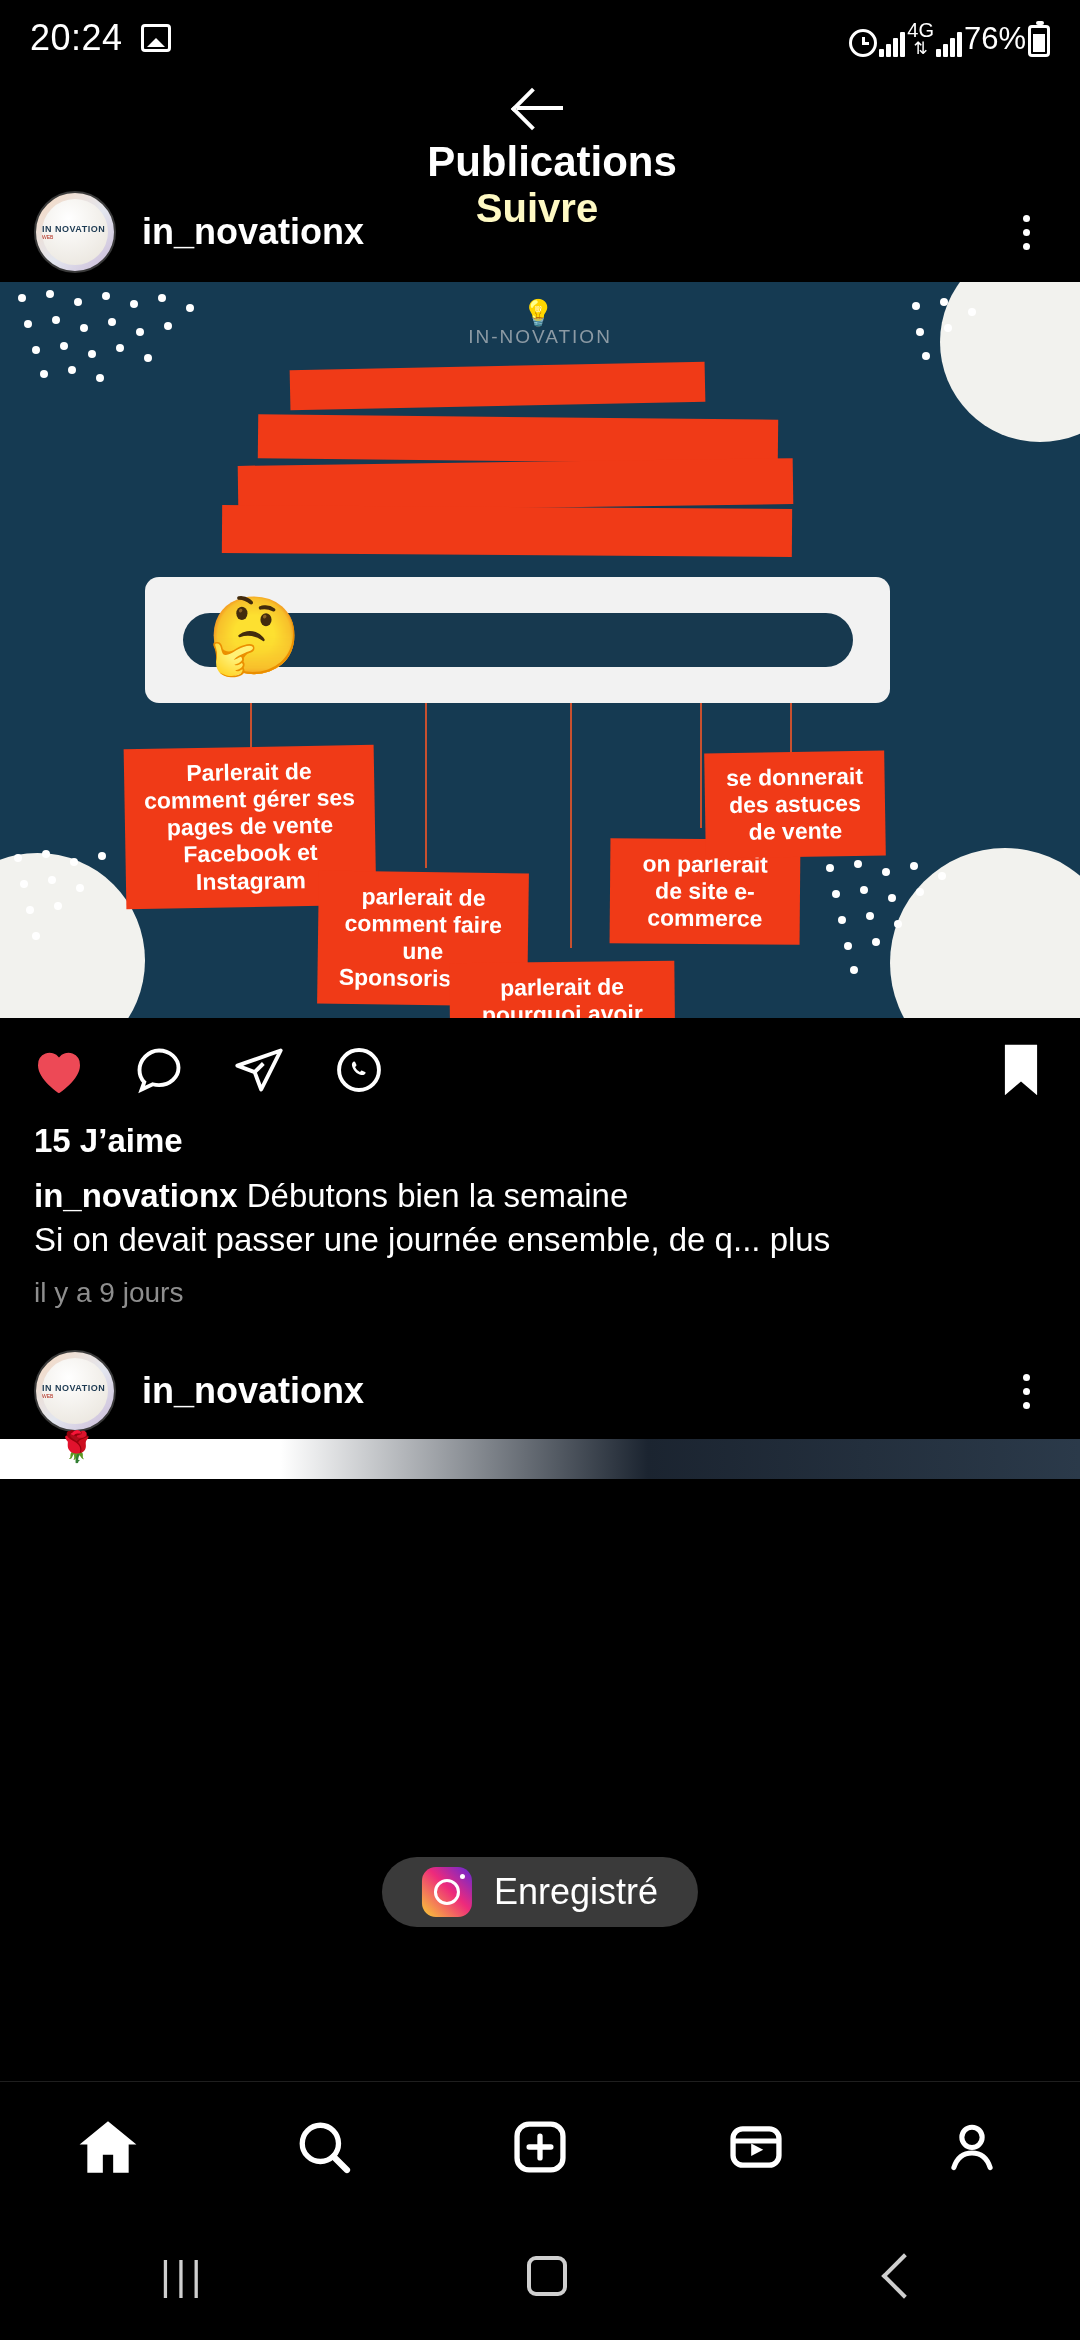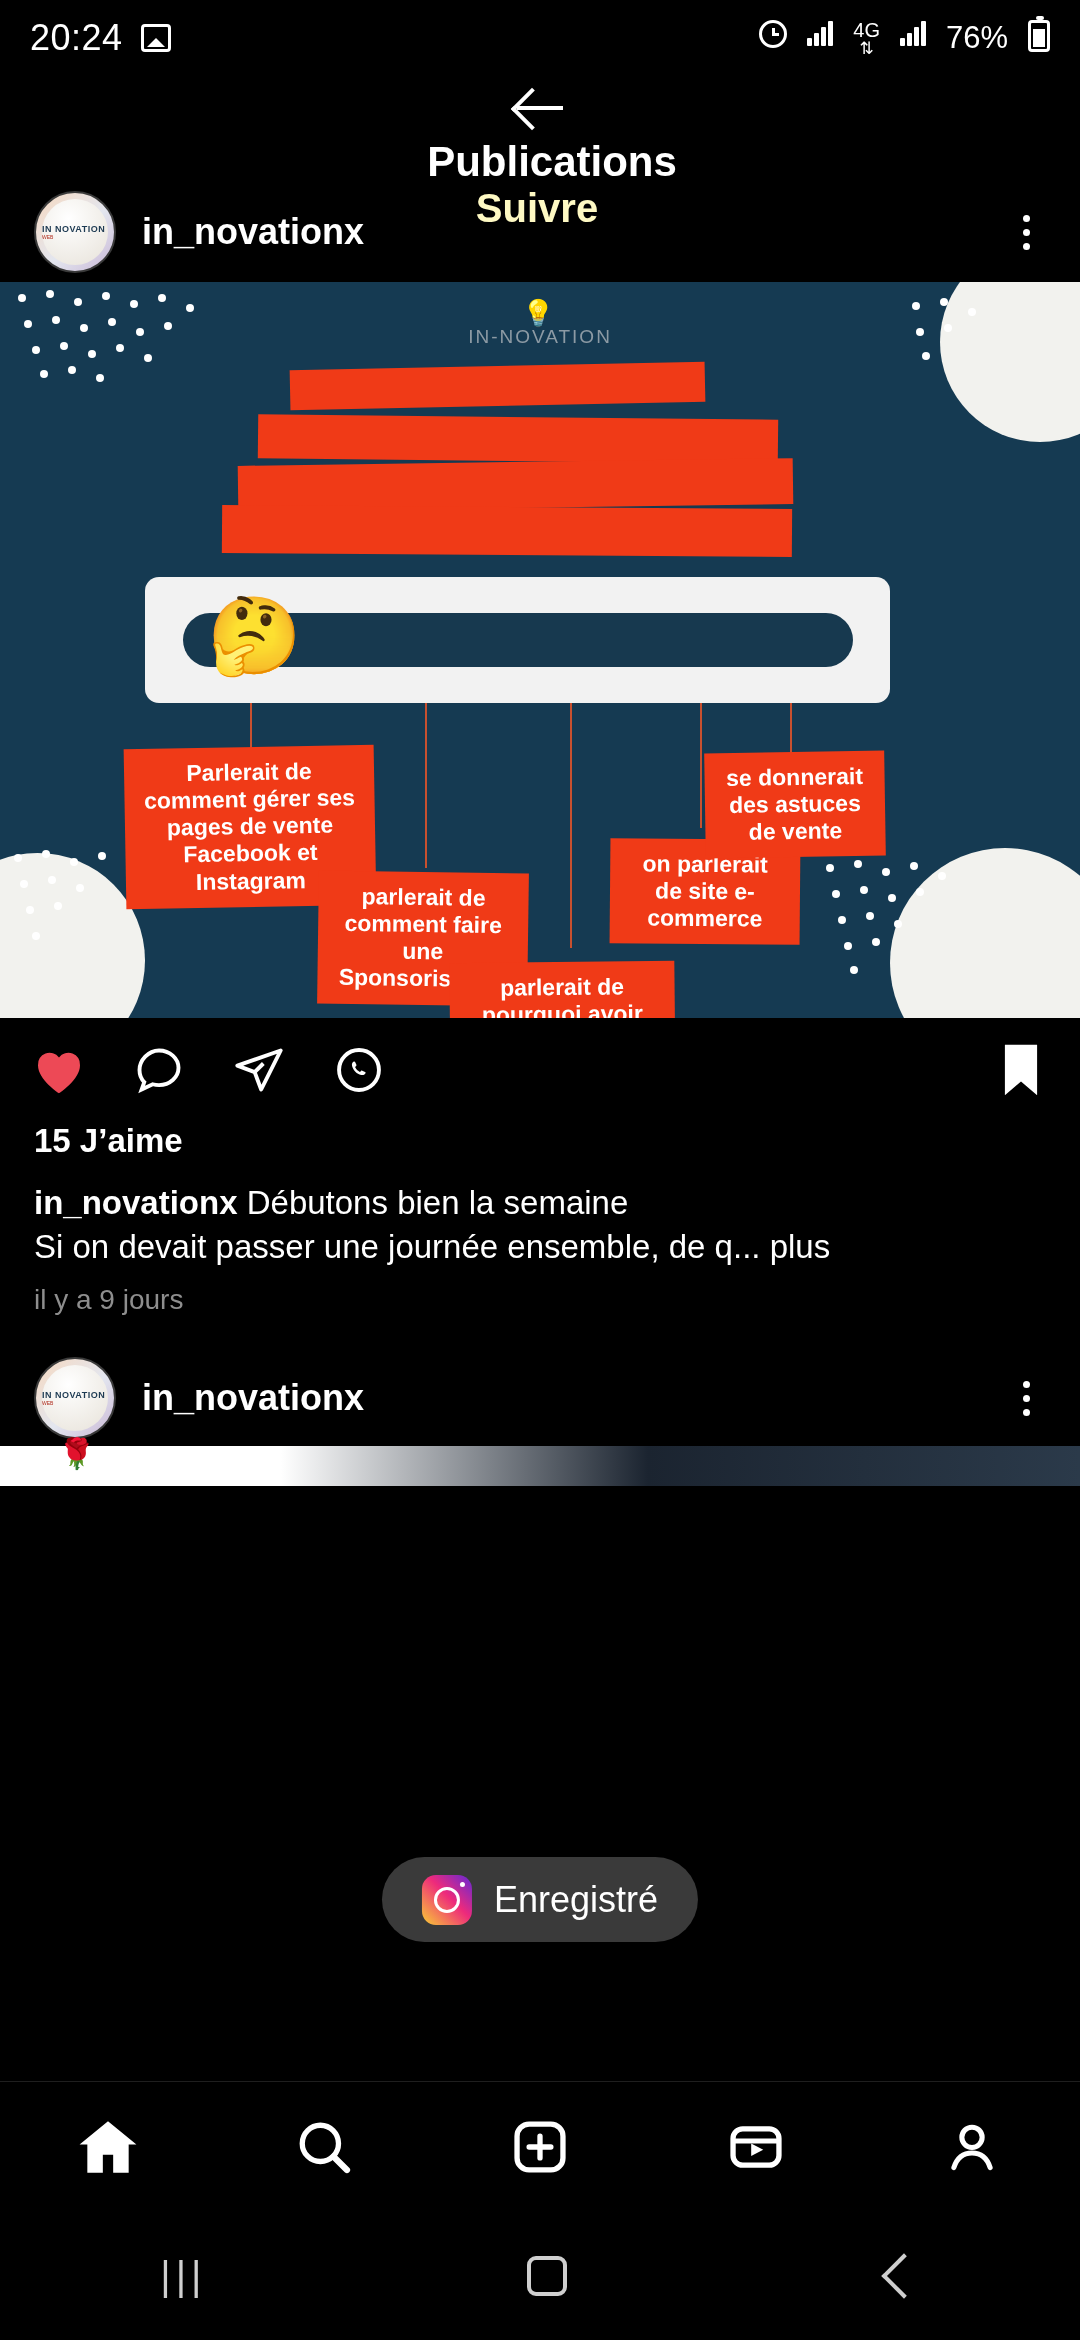--- a/index.html
+++ b/index.html
@@ -30,22 +30,22 @@
     display: flex;
     align-items: center;
     gap: 18px;
   }
   .status-time {
     font-size: 36px;
     letter-spacing: 0.5px;
   }
   .status-right {
     display: flex;
-    align-items: flex-start;
-    gap: 20px;
+    align-items: flex-end;
+    gap: 2px;
     font-size: 31px;
   }
   .icon-img {
     width: 30px;
     height: 28px;
     border: 3px solid #fff;
     border-radius: 4px;
     box-sizing: border-box;
     position: relative;
   }
@@ -340,21 +340,21 @@
   .ic svg { display: block; }
 
   
   .caption-wrap {
     padding: 0 34px;
     box-sizing: border-box;
   }
   .likes {
     font-size: 33px;
     font-weight: bold;
-    margin-bottom: 21px;
+    margin-bottom: 14px;
   }
   .caption {
     font-size: 33px;
     line-height: 1.32;
   }
   .caption b { font-weight: bold; }
   .more { color: #fff; }
   .comments-link {
     color: #8e8e8e;
     font-size: 32px;
@@ -391,21 +391,21 @@
   }
 
   
   .toast {
     position: absolute;
     left: 50%;
     transform: translateX(-50%);
     top: 1857px;
     background: #3a3a3a;
     border-radius: 50px;
-    height: 85px;
+    height: 70px;
     display: flex;
     align-items: center;
     gap: 22px;
     padding: 0 40px;
     box-sizing: border-box;
     z-index: 20;
   }
   .toast-logo {
     width: 50px; height: 50px;
     border-radius: 14px;

